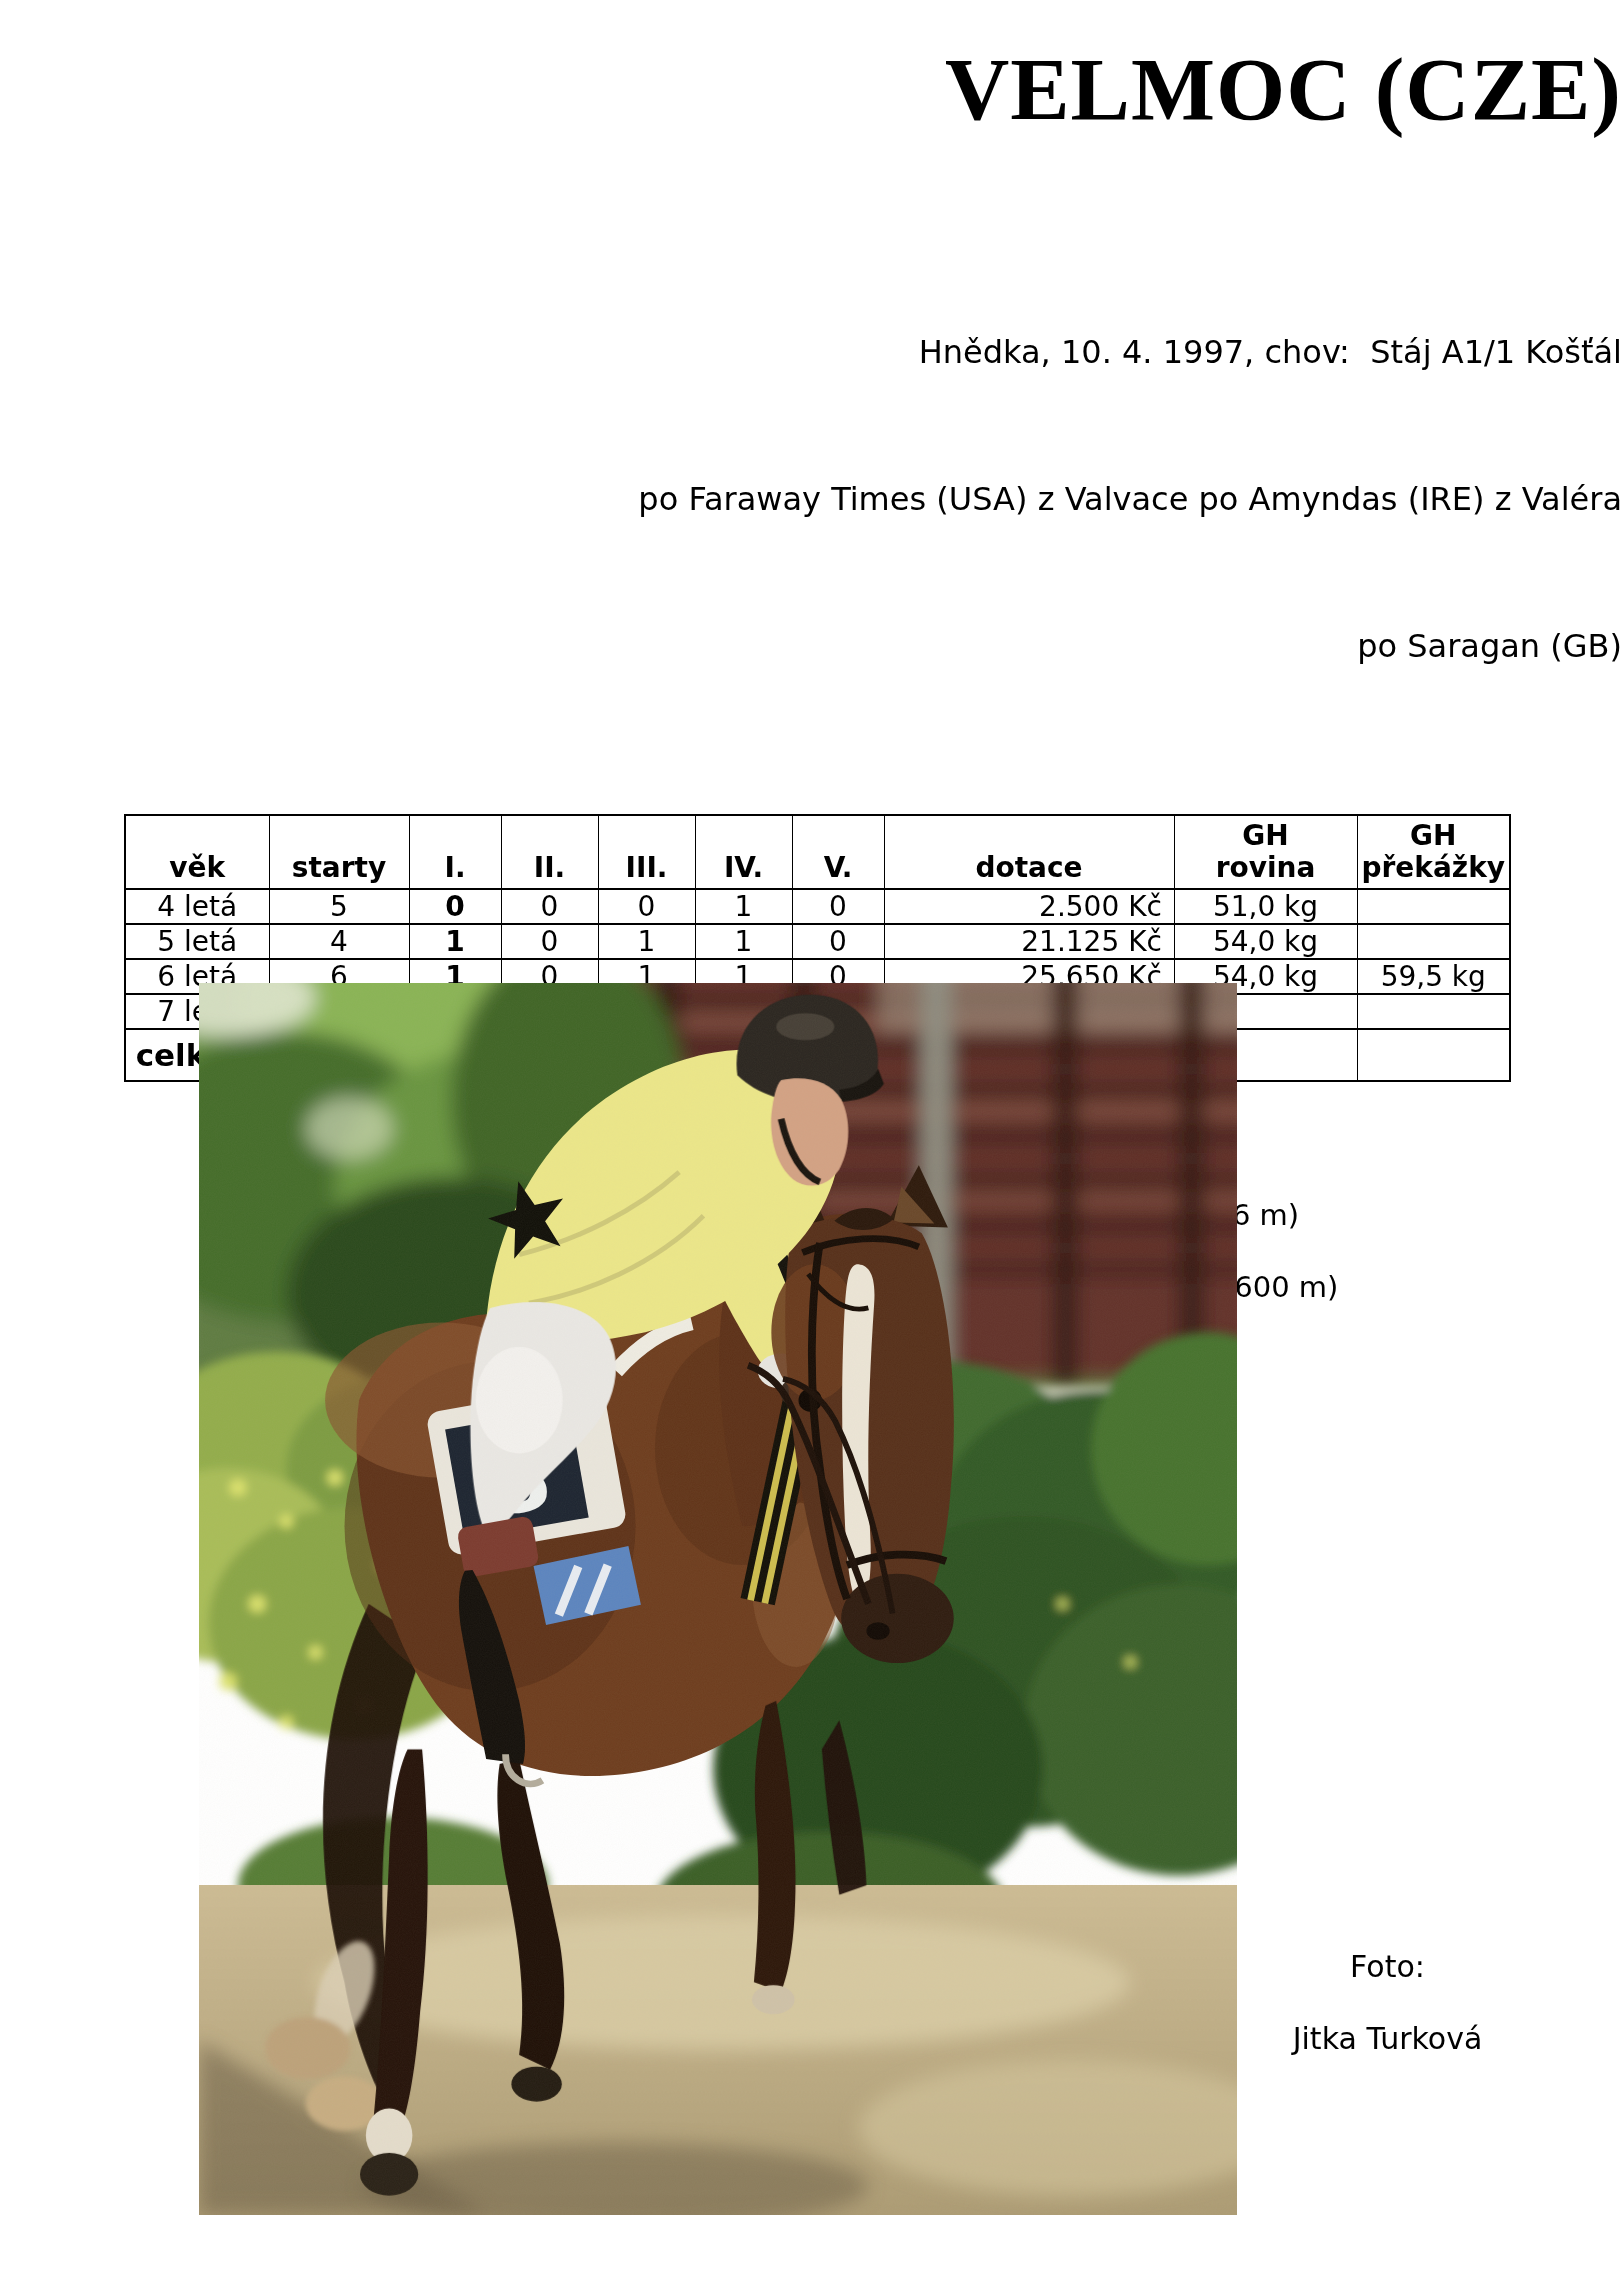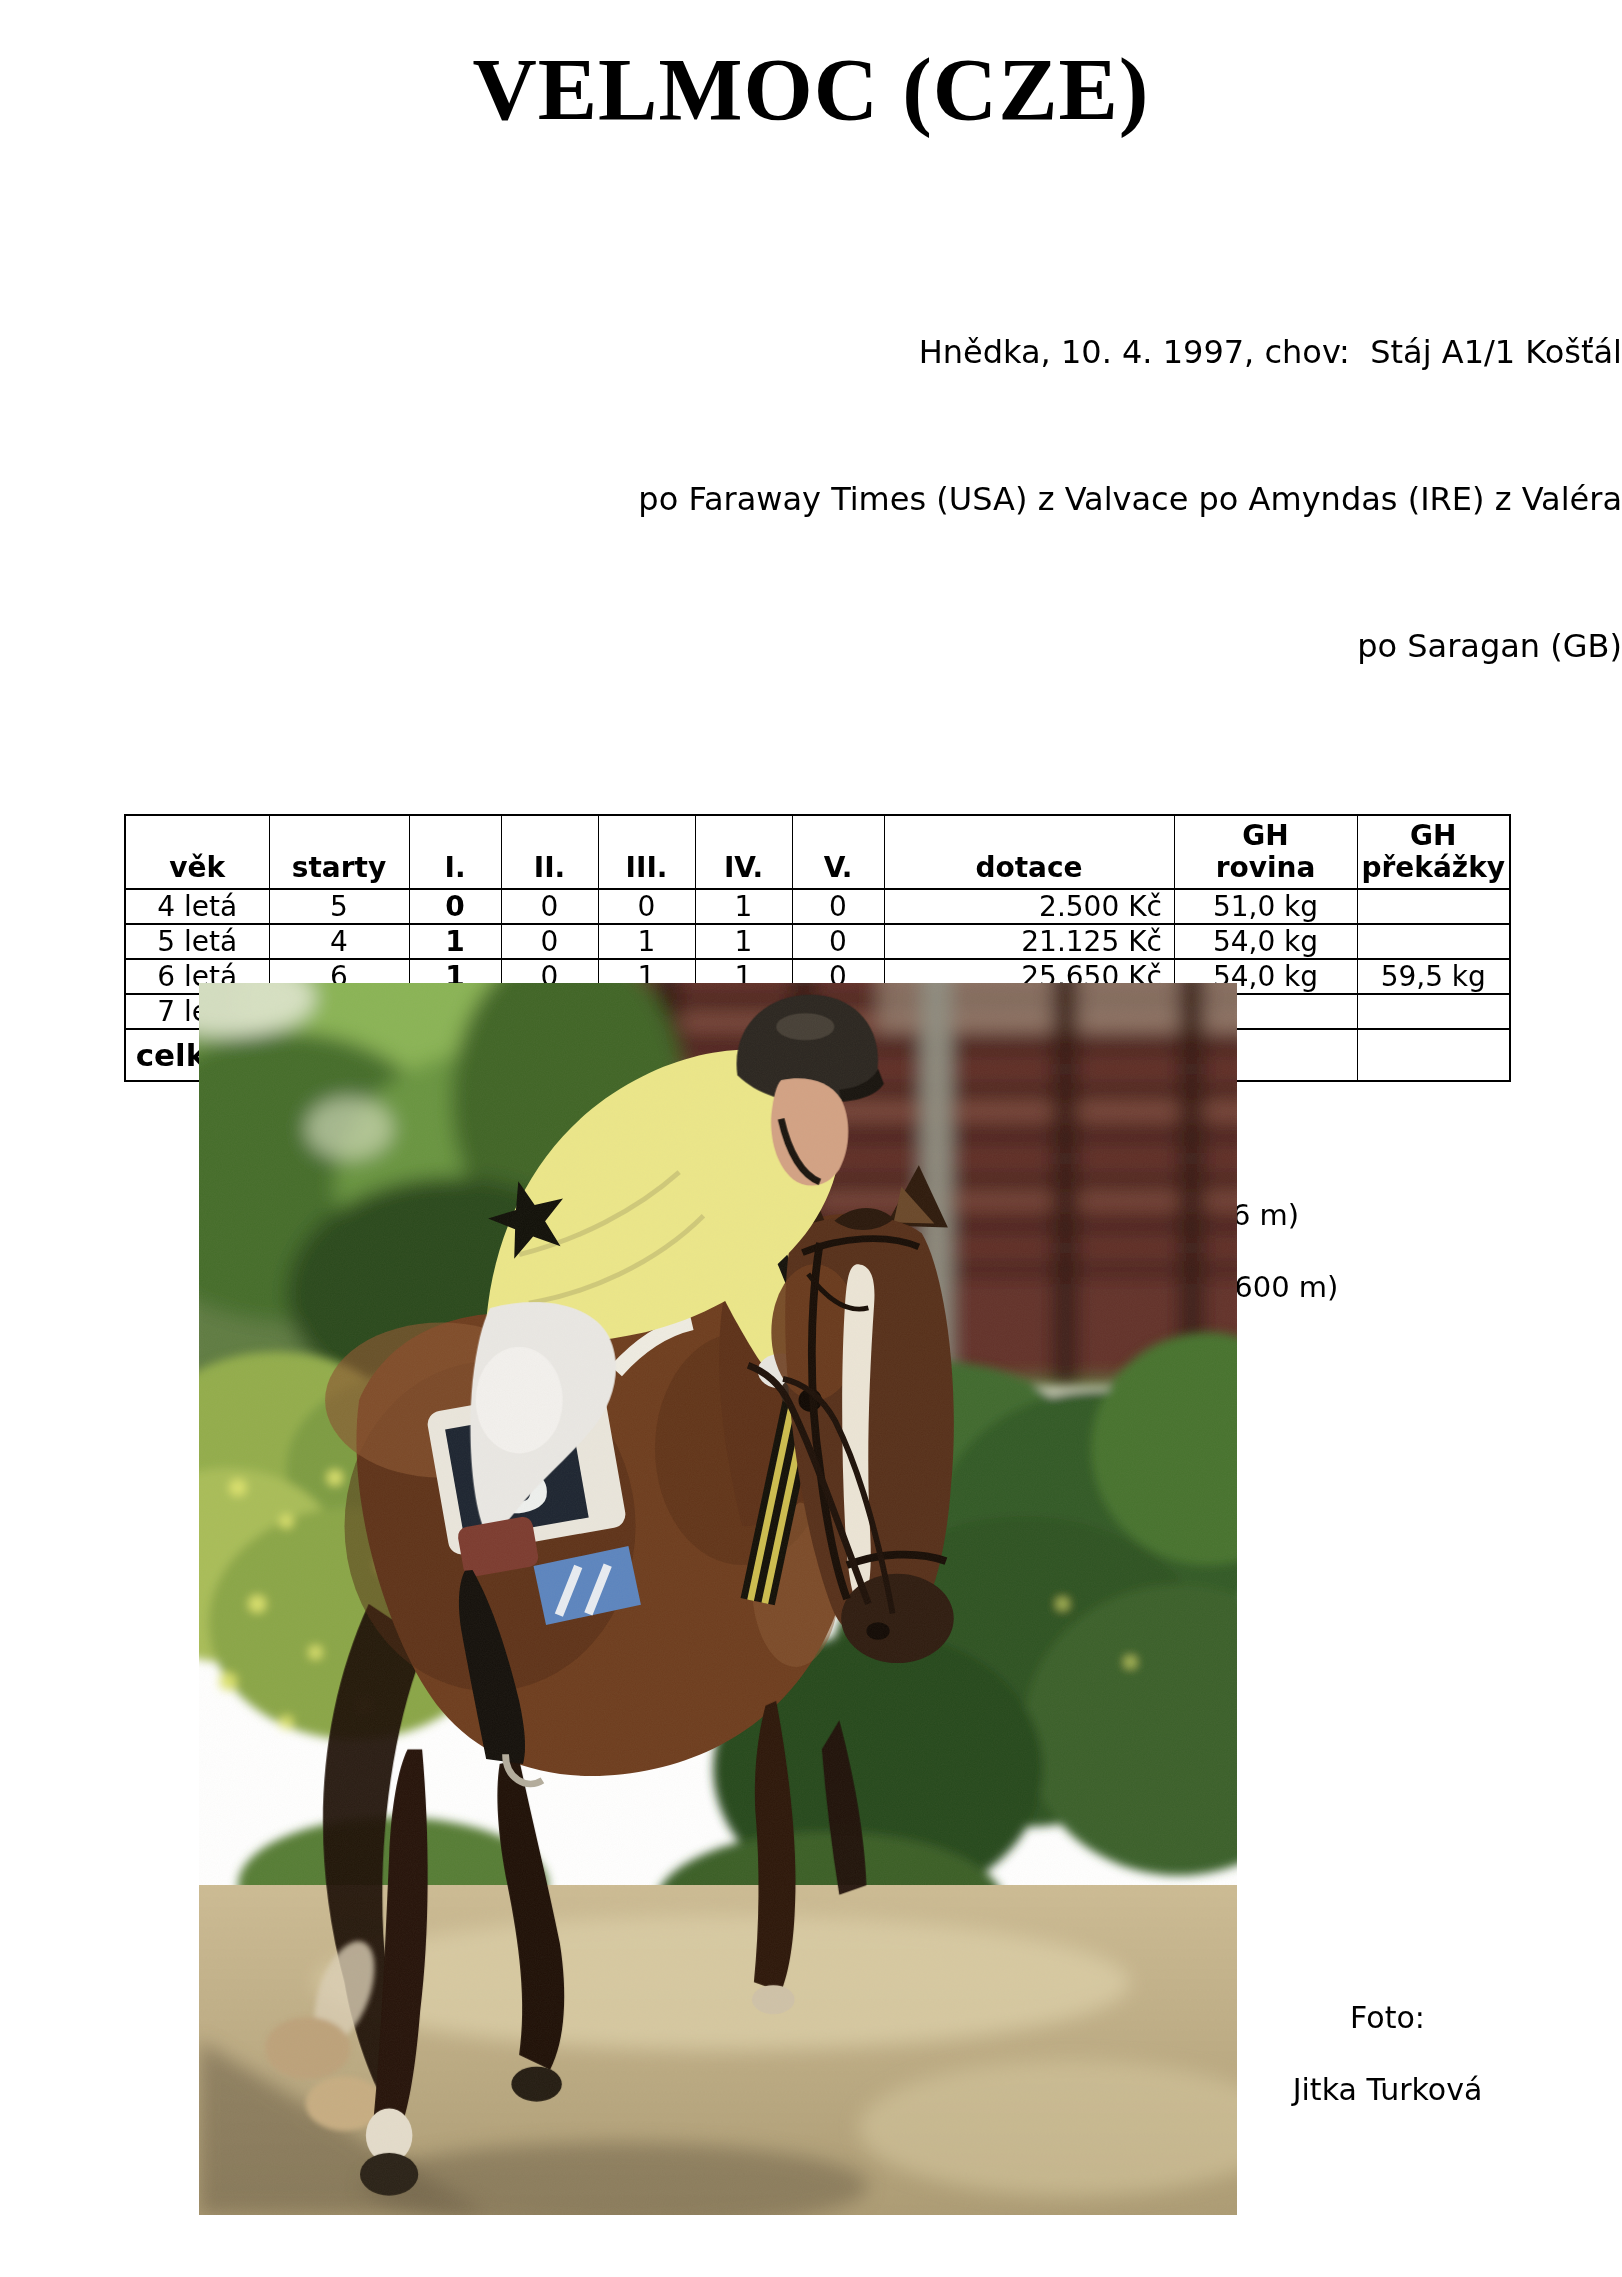--- a/index.html
+++ b/index.html
@@ -1,21 +1,21 @@
 <!DOCTYPE html>
 <html><head>
 <meta charset="utf-8">
 <style>
   html,body { margin:0; padding:0; background:#ffffff; }
   .page {
     position:relative; width:1622px; height:2277px; background:#ffffff;
     font-family:"DejaVu Sans", sans-serif; color:#000; overflow:hidden;
   }
   .title {
-    margin:0; padding-top:41px; text-align:center;
+    margin:0; padding-top:41px; text-align:right;
     font-family:"Liberation Serif", serif; font-weight:bold;
     font-size:89px; line-height:1.1; letter-spacing:1px;
   }
   .subtitle {
     margin-top:91px; text-align:right; font-size:32px; line-height:49px;
     white-space:pre-wrap;
   }
   table.stats {
     margin:45px 0 0 124px; border-collapse:collapse; table-layout:fixed;
     width:1386px; border:2.9px solid #000;
@@ -33,21 +33,21 @@
   td.bold { font-weight:bold; }
   tr.total-row td { height:50px; font-weight:bold; font-size:37px; line-height:50px; }
   tr.total-row td.vek-cell { font-size:31px; }
   .winners { margin-top:43px; text-align:center; font-size:29px; line-height:36px; }
   .winners-heading { font-weight:bold; font-size:30px; }
   .photo-figure {
     position:absolute; left:199px; top:983px; width:1038px; height:1232px; margin:0;
   }
   .photo-figure svg { display:block; width:100%; height:100%; }
   .credit {
-    position:absolute; left:1242px; top:2000px; width:291px;
+    position:absolute; left:1242px; top:1949px; width:291px;
     text-align:center; font-size:30px; line-height:35px;
   }
   .credit-name { margin-top:37px; }
 </style>
 </head>
 <body>
 
 <main class="page">
 
   <h1 class="title">VELMOC (CZE)</h1>

